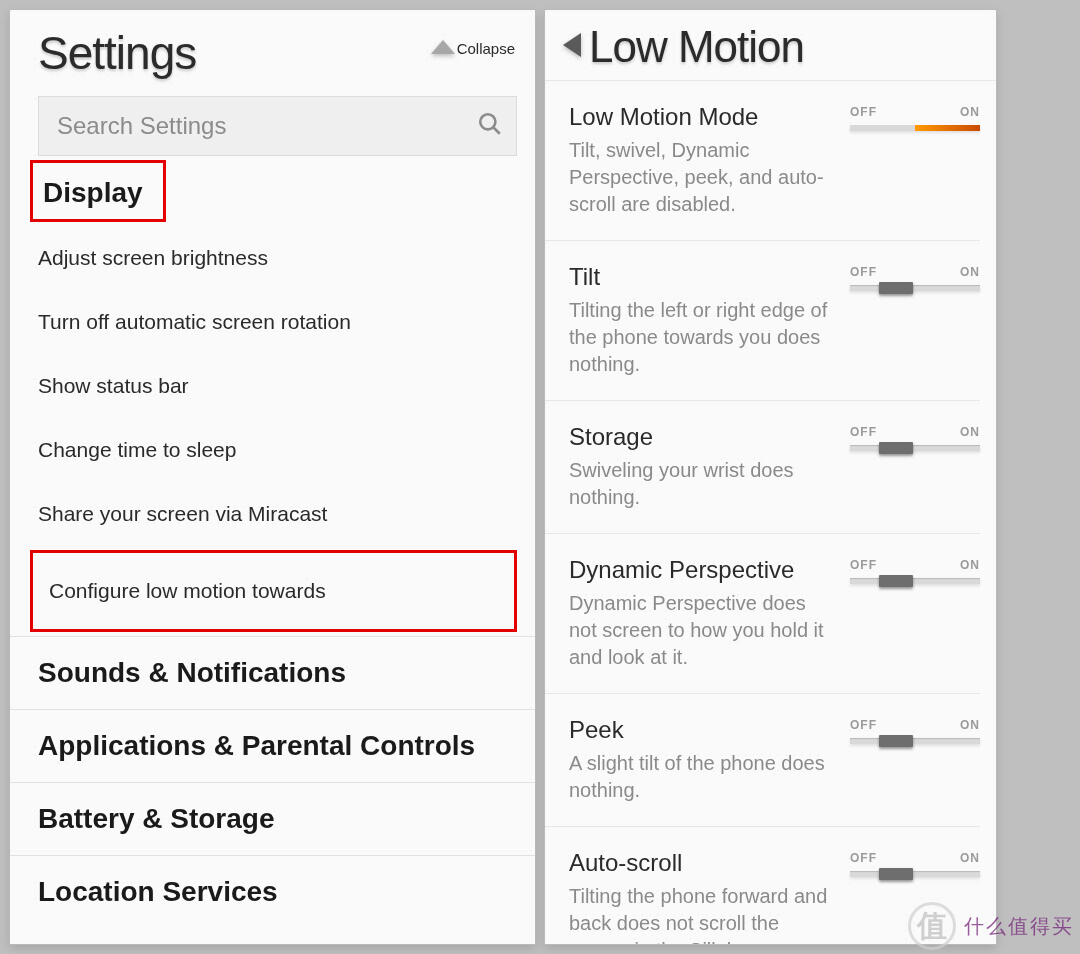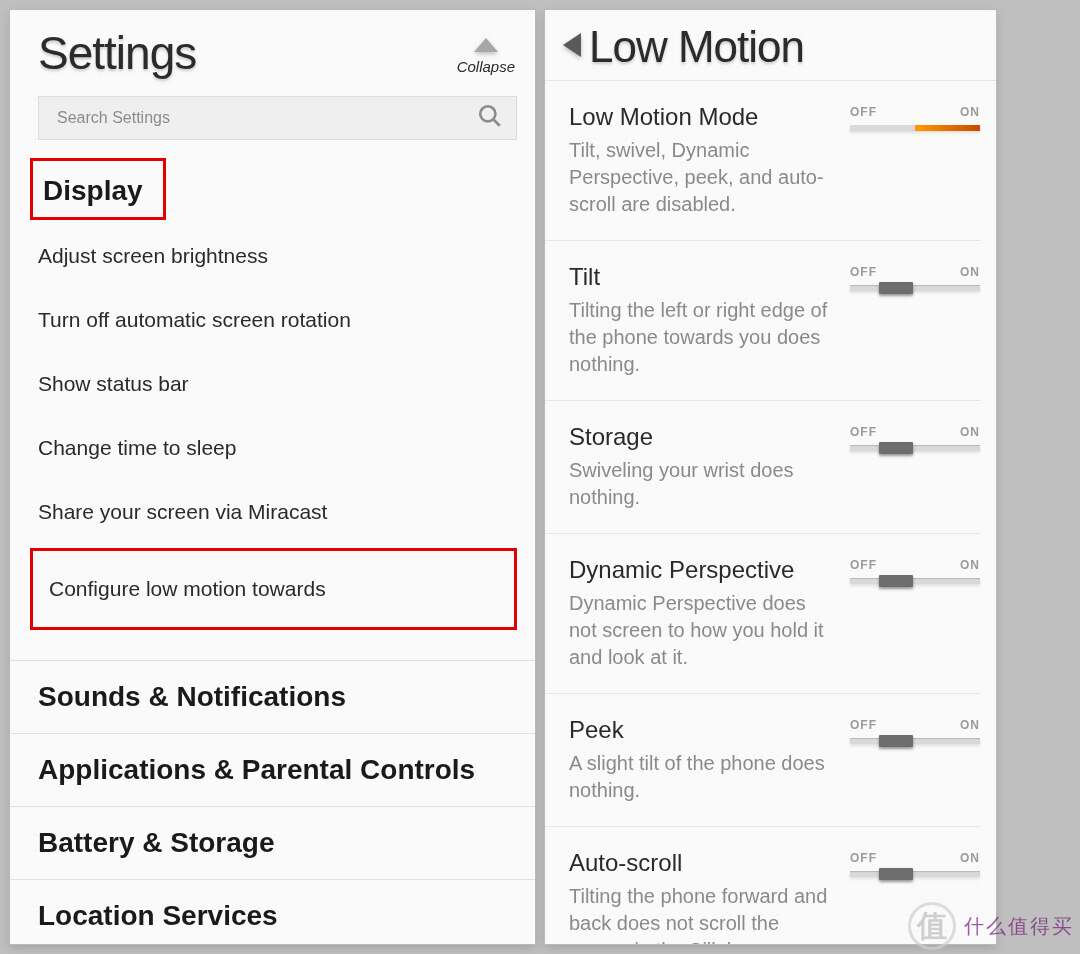--- a/index.html
+++ b/index.html
@@ -37,43 +37,42 @@
   .settings-title {
     font-size: 46px;
     font-weight: 300;
     letter-spacing: -1px;
     color: #2b2b2b;
     flex: 1;
     text-shadow: 0 2px 3px rgba(0,0,0,0.2);
   }
   .collapse-btn {
     display: flex;
-    flex-direction: column;
+    flex-direction: row;
     align-items: center;
     cursor: pointer;
     margin-top: 10px;
-    font-style: italic;
   }
   .collapse-btn svg { display:block; filter: drop-shadow(0 2px 2px rgba(0,0,0,0.25)); }
   .collapse-label {
     font-size: 15px;
     color: #2a2a2a;
     margin-top: 4px;
     font-weight: 500;
   }
   .search-wrap {
     margin: 16px 18px 0 28px;
     position: relative;
   }
   .search-input {
     width: 100%;
-    height: 44px;
+    height: 60px;
     border: 1px solid #dcdcdc;
     background: #efefef;
-    font-size: 16px;
+    font-size: 24px;
     color: #777;
     padding: 0 52px 0 18px;
     outline: none;
   }
   .search-input::placeholder { color: #8b8b8b; }
   .search-icon {
     position: absolute;
     right: 14px; top: 50%;
     transform: translateY(-50%);
     color: #8b8b8b;
@@ -82,21 +81,21 @@
   .section-header {
     font-size: 28px;
     font-weight: 700;
     color: #1a1a1a;
     padding: 28px 28px 10px 28px;
   }
   .section-header.highlighted {
     display: inline-block;
     border: 3px solid #e20000;
     padding: 14px 20px 10px 10px;
-    margin: 18px 0 4px 20px;
+    margin: 4px 0 4px 20px;
   }
   .list-item {
     font-size: 21px;
     color: #2a2a2a;
     padding: 20px 28px;
   }
   .list-item.highlighted {
     border: 3px solid #e20000;
     margin: 4px 18px 4px 20px;
     padding: 26px 16px;
@@ -242,21 +241,21 @@
 
     <div class="section-header highlighted">Display</div>
 
     <div class="list-item">Adjust screen brightness</div>
     <div class="list-item">Turn off automatic screen rotation</div>
     <div class="list-item">Show status bar</div>
     <div class="list-item">Change time to sleep</div>
     <div class="list-item">Share your screen via Miracast</div>
     <div class="list-item highlighted">Configure low motion towards</div>
 
-    <div class="cat-header" style="margin-top:30px;">Sounds &amp; Notifications</div>
+    <div class="cat-header" style="margin-top:4px;">Sounds &amp; Notifications</div>
     <div class="cat-header">Applications &amp; Parental Controls</div>
     <div class="cat-header">Battery &amp; Storage</div>
     <div class="cat-header" style="border-bottom:none;">Location Services</div>
   </div>
 
   <div class="panel right">
     <div class="detail-header">
       <span class="back-arrow">
         <svg width="26" height="30" viewBox="0 0 26 30">
           <polygon points="22,3 22,27 4,15" fill="#5a5a5a"></polygon>

